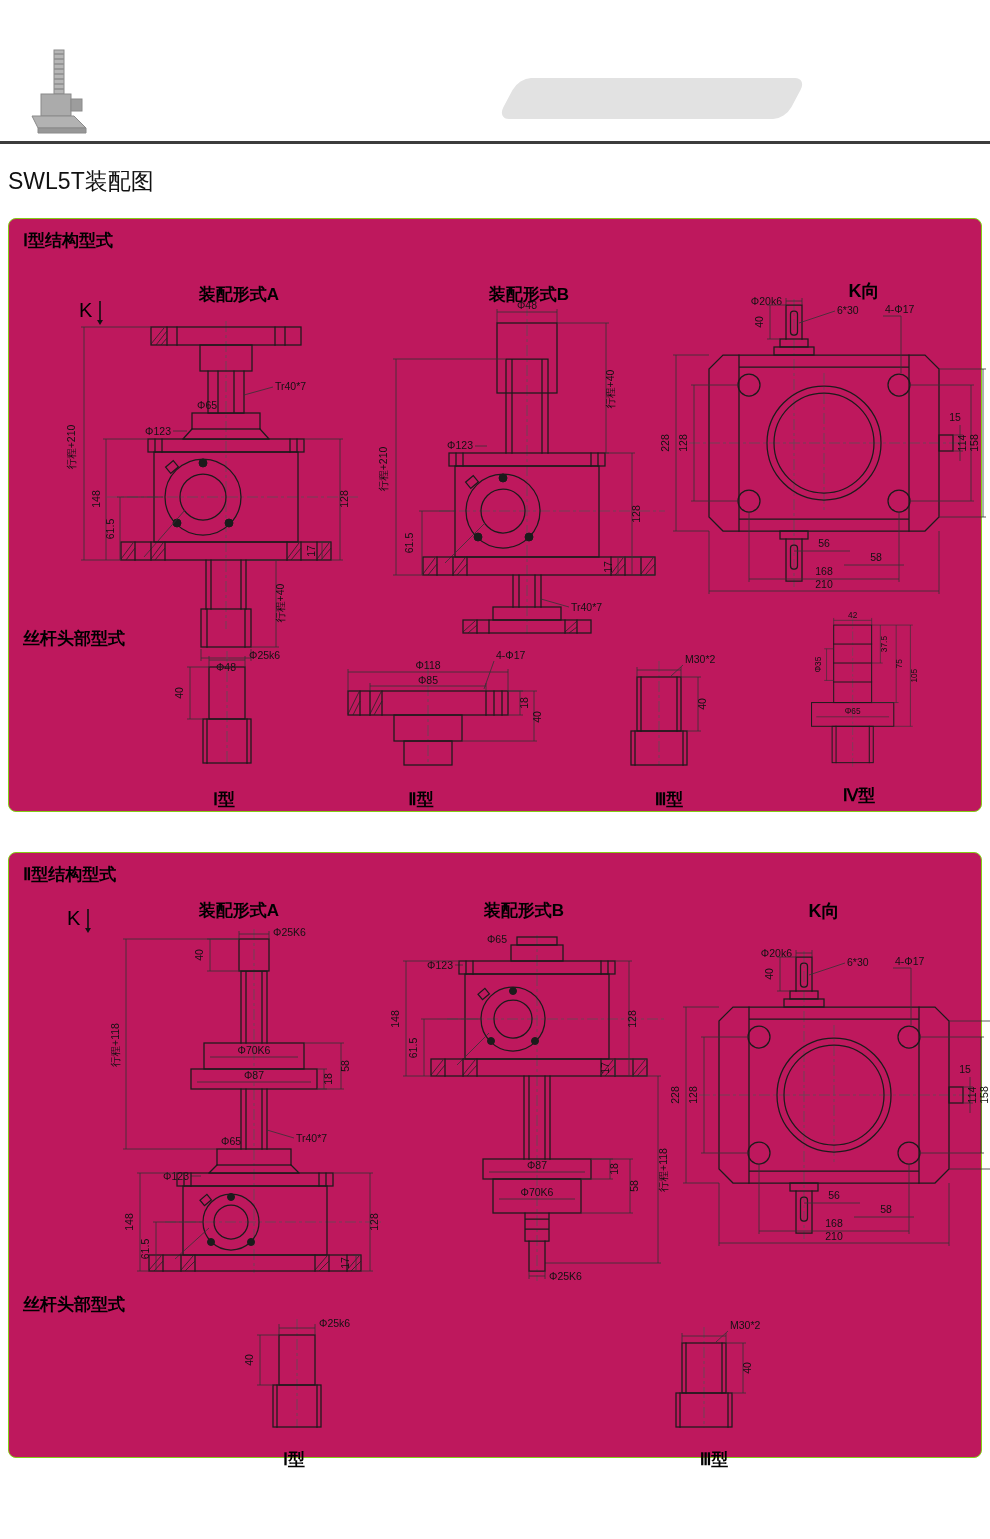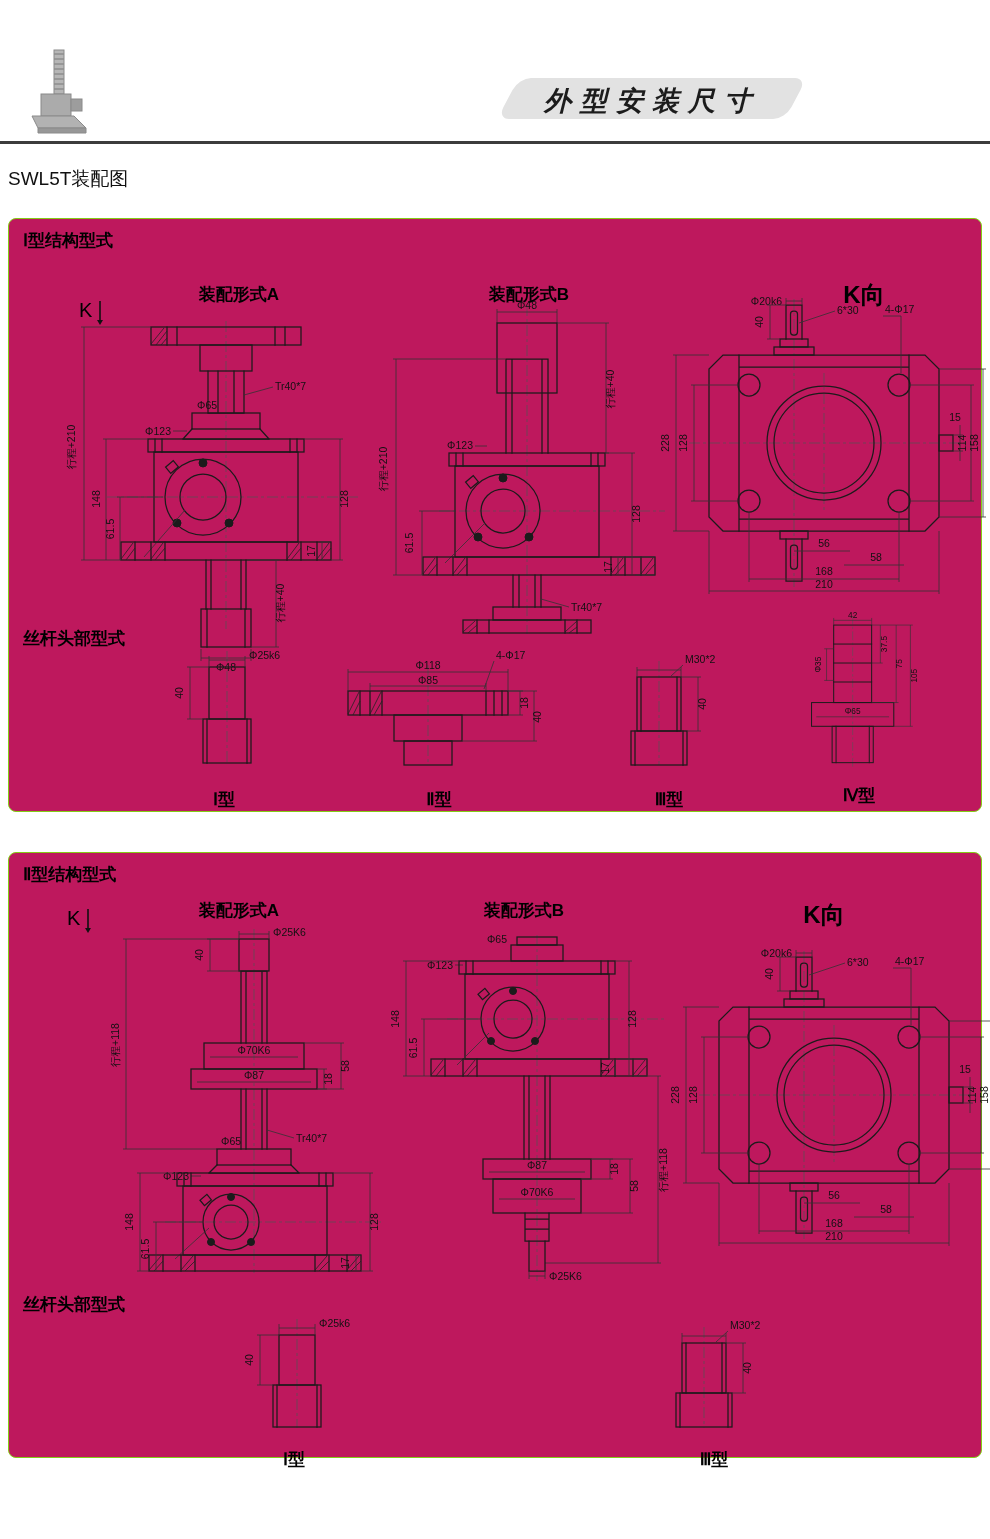--- a/index.html
+++ b/index.html
@@ -6,27 +6,27 @@
   .page{position:relative;width:990px;height:1539px;background:#ffffff;overflow:hidden;
         font-family:"Liberation Sans",sans-serif;color:#111;}
   .abs{position:absolute;}
   
   .banner-shape{left:508px;top:78px;width:288px;height:41px;background:#e2e2e2;
                 transform:skewX(-28deg);border-radius:12px;}
   .banner-text{left:508px;top:80px;width:288px;height:41px;display:flex;align-items:center;
                justify-content:center;font-size:27px;font-weight:bold;font-style:italic;
                letter-spacing:9px;color:#1c1c1c;}
   .head-rule{left:0;top:141px;width:990px;height:3px;background:#3c3c3c;}
-  .page-title{left:8px;top:166px;font-size:19px;color:#111;}
+  .page-title{left:8px;top:166px;font-size:23px;color:#111;}
   .sec-box{border:1px solid #84cc16;border-radius:8px;background:#be185d;}
   .box1{left:8px;top:218px;width:972px;height:592px;}
   .box2{left:8px;top:852px;width:972px;height:604px;}
   .sec-head{font-size:17px;font-weight:bold;color:#000;}
   .draw-title{font-size:17px;font-weight:bold;text-align:center;color:#000;}
-  .kv-title{font-size:24px;font-weight:bold;text-align:center;color:#000;}
+  .kv-title{font-size:18px;font-weight:bold;text-align:center;color:#000;}
   .k-marker{font-size:20px;color:#000;display:flex;align-items:flex-start;gap:3px;}
   .head-label{font-size:17px;font-weight:bold;text-align:center;color:#000;margin-top:19px;}
   .page-num{left:14px;top:1556px;font-size:19px;color:#3a3a3a;}
   .watermark{left:28px;top:1160px;width:934px;font-size:84px;font-weight:bold;
              color:rgba(190,190,190,0.28);letter-spacing:4px;white-space:nowrap;z-index:1;}
   svg{overflow:visible;position:absolute;z-index:2;}
   .ol{stroke:#1b1b1b;stroke-width:1.25;fill:none;stroke-linecap:square;}
   .dl{stroke:#333;stroke-width:0.8;fill:none;}
   .cl{stroke:#555;stroke-width:0.7;fill:none;stroke-dasharray:11 3 3 3;}
   .hl{stroke:#222;stroke-width:0.8;fill:none;}
@@ -41,21 +41,20 @@
   <svg class="abs" style="left:28px;top:48px;" width="64" height="92" viewBox="0 0 64 92">
     <rect x="26" y="2" width="10" height="44" fill="#b6b6b6" stroke="#8a8a8a"></rect>
     <path d="M26 6 H36 M26 11 H36 M26 16 H36 M26 21 H36 M26 26 H36 M26 31 H36 M26 36 H36 M26 41 H36" stroke="#8d8d8d" stroke-width="1.6"></path>
     <rect x="13" y="46" width="30" height="22" fill="#ababab" stroke="#8a8a8a"></rect>
     <rect x="43" y="51" width="11" height="12" fill="#9d9d9d" stroke="#8a8a8a"></rect>
     <polygon points="4,68 46,68 58,80 10,80" fill="#b2b2b2" stroke="#8a8a8a"></polygon>
     <polygon points="10,80 58,80 58,85 10,85" fill="#979797" stroke="#8a8a8a"></polygon>
   </svg>
 
   <div class="abs banner-shape"></div>
-  <div class="abs banner-text">外型安装尺寸</div>
   <div class="abs head-rule"></div>
 
   <div class="abs page-title">SWL5T装配图</div>
 
   <div class="abs sec-box box1">
     <div class="abs sec-head" style="left:14px;top:10px;">Ⅰ型结构型式</div>
     <div class="abs draw-title" style="left:145px;top:64px;width:170px;">装配形式A</div>
     <div class="abs draw-title" style="left:435px;top:64px;width:170px;">装配形式B</div>
     <div class="abs kv-title" style="left:800px;top:60px;width:110px;">K向</div>
     <div class="abs k-marker" style="left:70px;top:80px;">
@@ -234,21 +233,21 @@
       <text class="dt" x="94" y="22" text-anchor="middle">Φ118</text>
       <path class="dl" d="M36 44 V36 M152 44 V36 M36 39 H152"></path>
       <text class="dt" x="94" y="37" text-anchor="middle">Φ85</text>
       <text class="dt" x="162" y="12">4-Φ17</text>
       <path class="dl" d="M160 14 L150 42"></path>
       <path class="dl" d="M174 44 H189 M174 68 H189 M186 44 V68"></path>
       <text class="dt" x="194" y="56" text-anchor="middle" transform="rotate(-90 194 56)">18</text>
       <path class="dl" d="M128 94 H203 M200 44 V94 M174 44 H203"></path>
       <text class="dt" x="207" y="70" text-anchor="middle" transform="rotate(-90 207 70)">40</text>
     </svg>
-    <div class="abs head-label" style="left:330px;top:550px;width:200px;">Ⅱ型</div>
+    <div class="abs head-label" style="left:312px;top:550px;width:200px;">Ⅱ型</div>
 
     <svg style="left:590px;top:428px;" width="140" height="120" viewBox="0 0 140 120">
       <path class="cl" d="M60 14 V118"></path>
       <rect class="ol" x="38" y="30" width="44" height="54"></rect>
         <path class="ol" d="M42 30 V84 M78 30 V84"></path>
       <rect class="ol" x="32" y="84" width="56" height="34"></rect>
         <path class="ol" d="M36 84 V118 M84 84 V118"></path>
       <path class="dl" d="M38 30 V20 M82 30 V20 M38 23 H82"></path>
       <text class="dt" x="86" y="16">M30*2</text>
       <path class="dl" d="M84 18 L72 29"></path>

